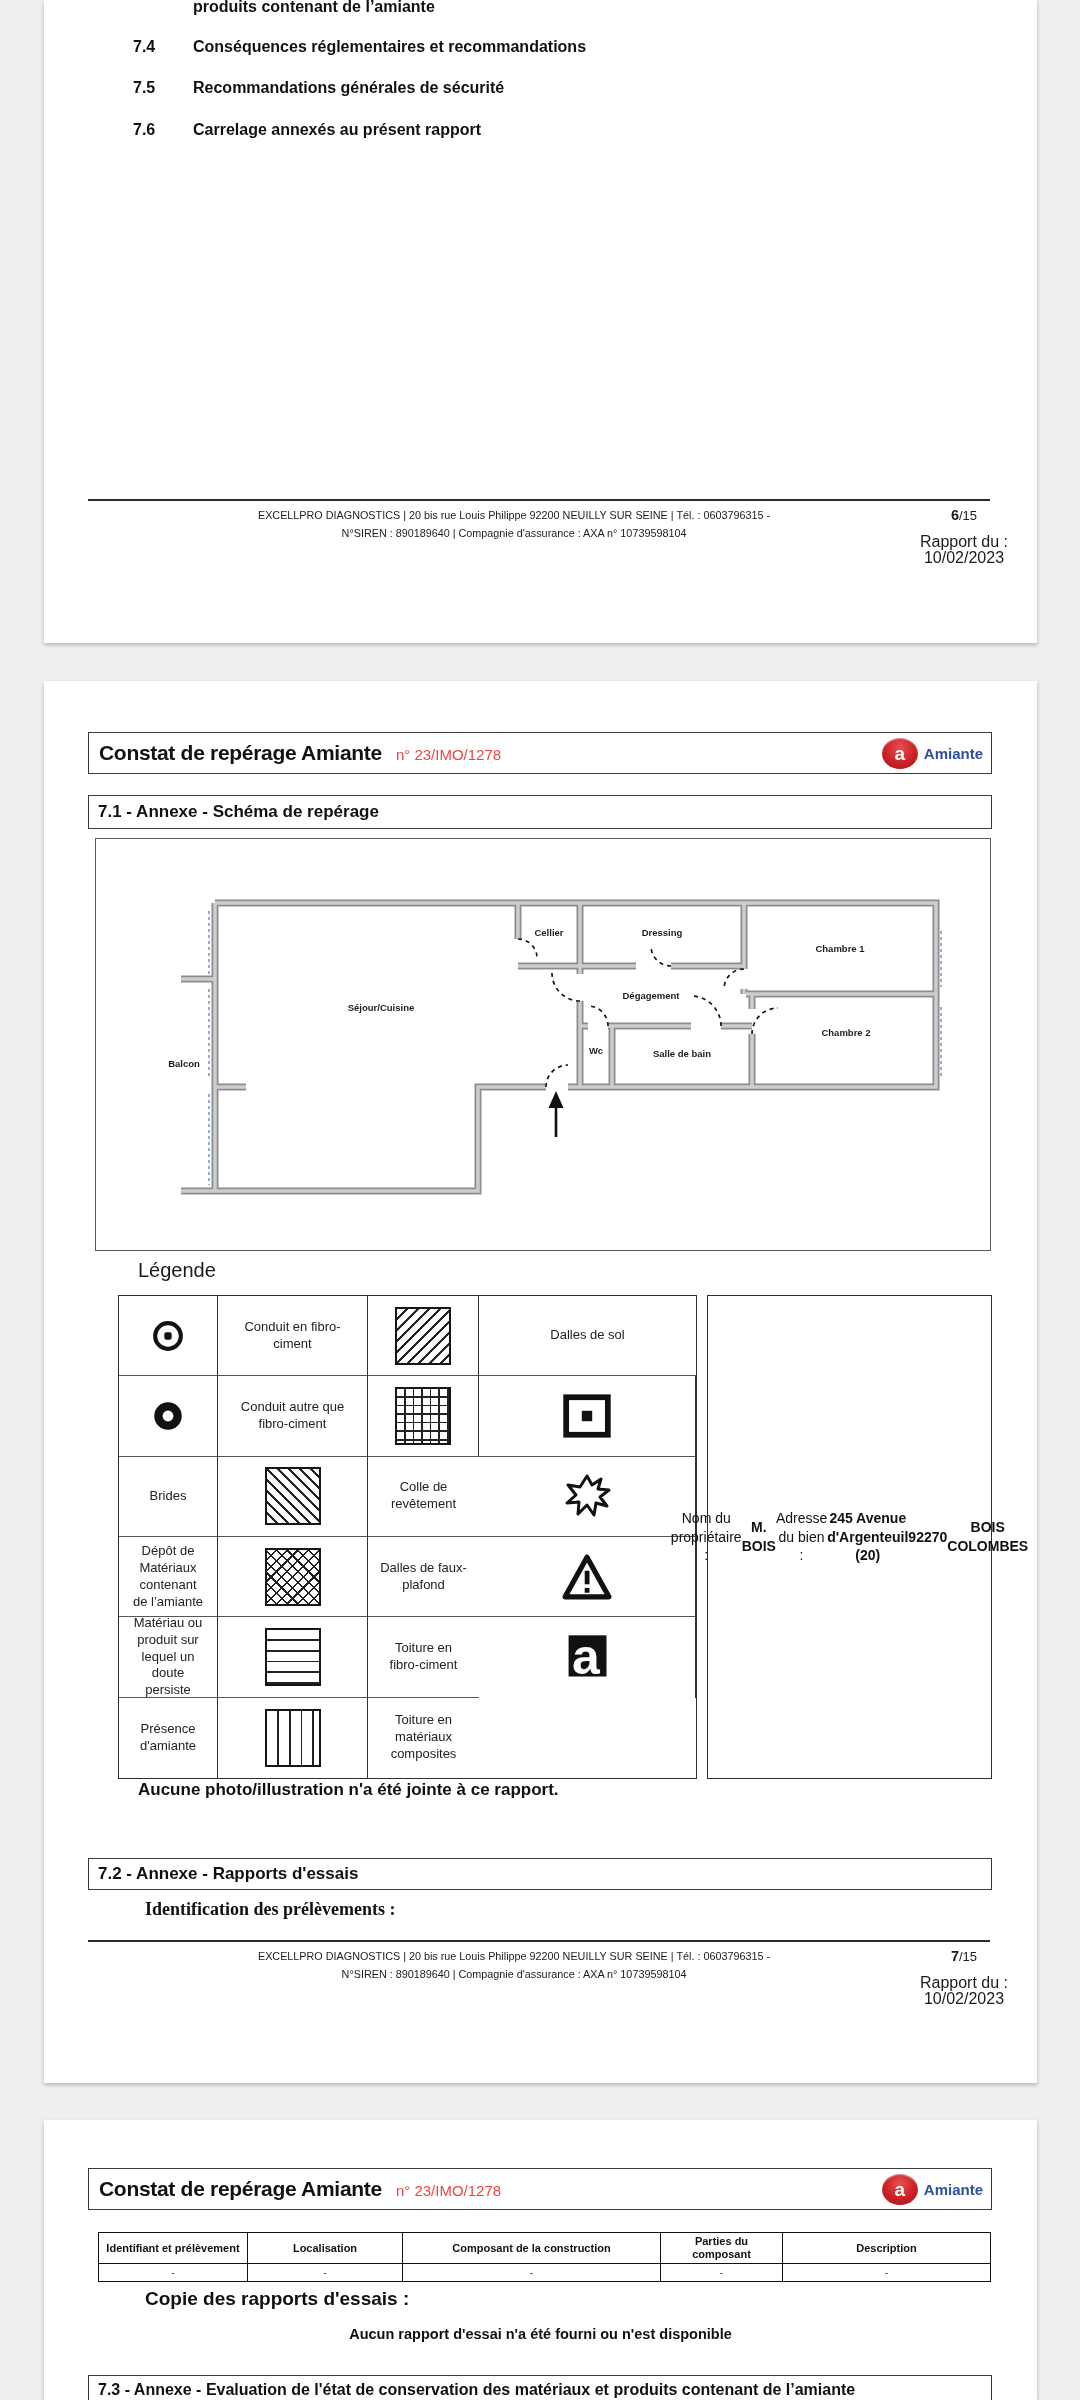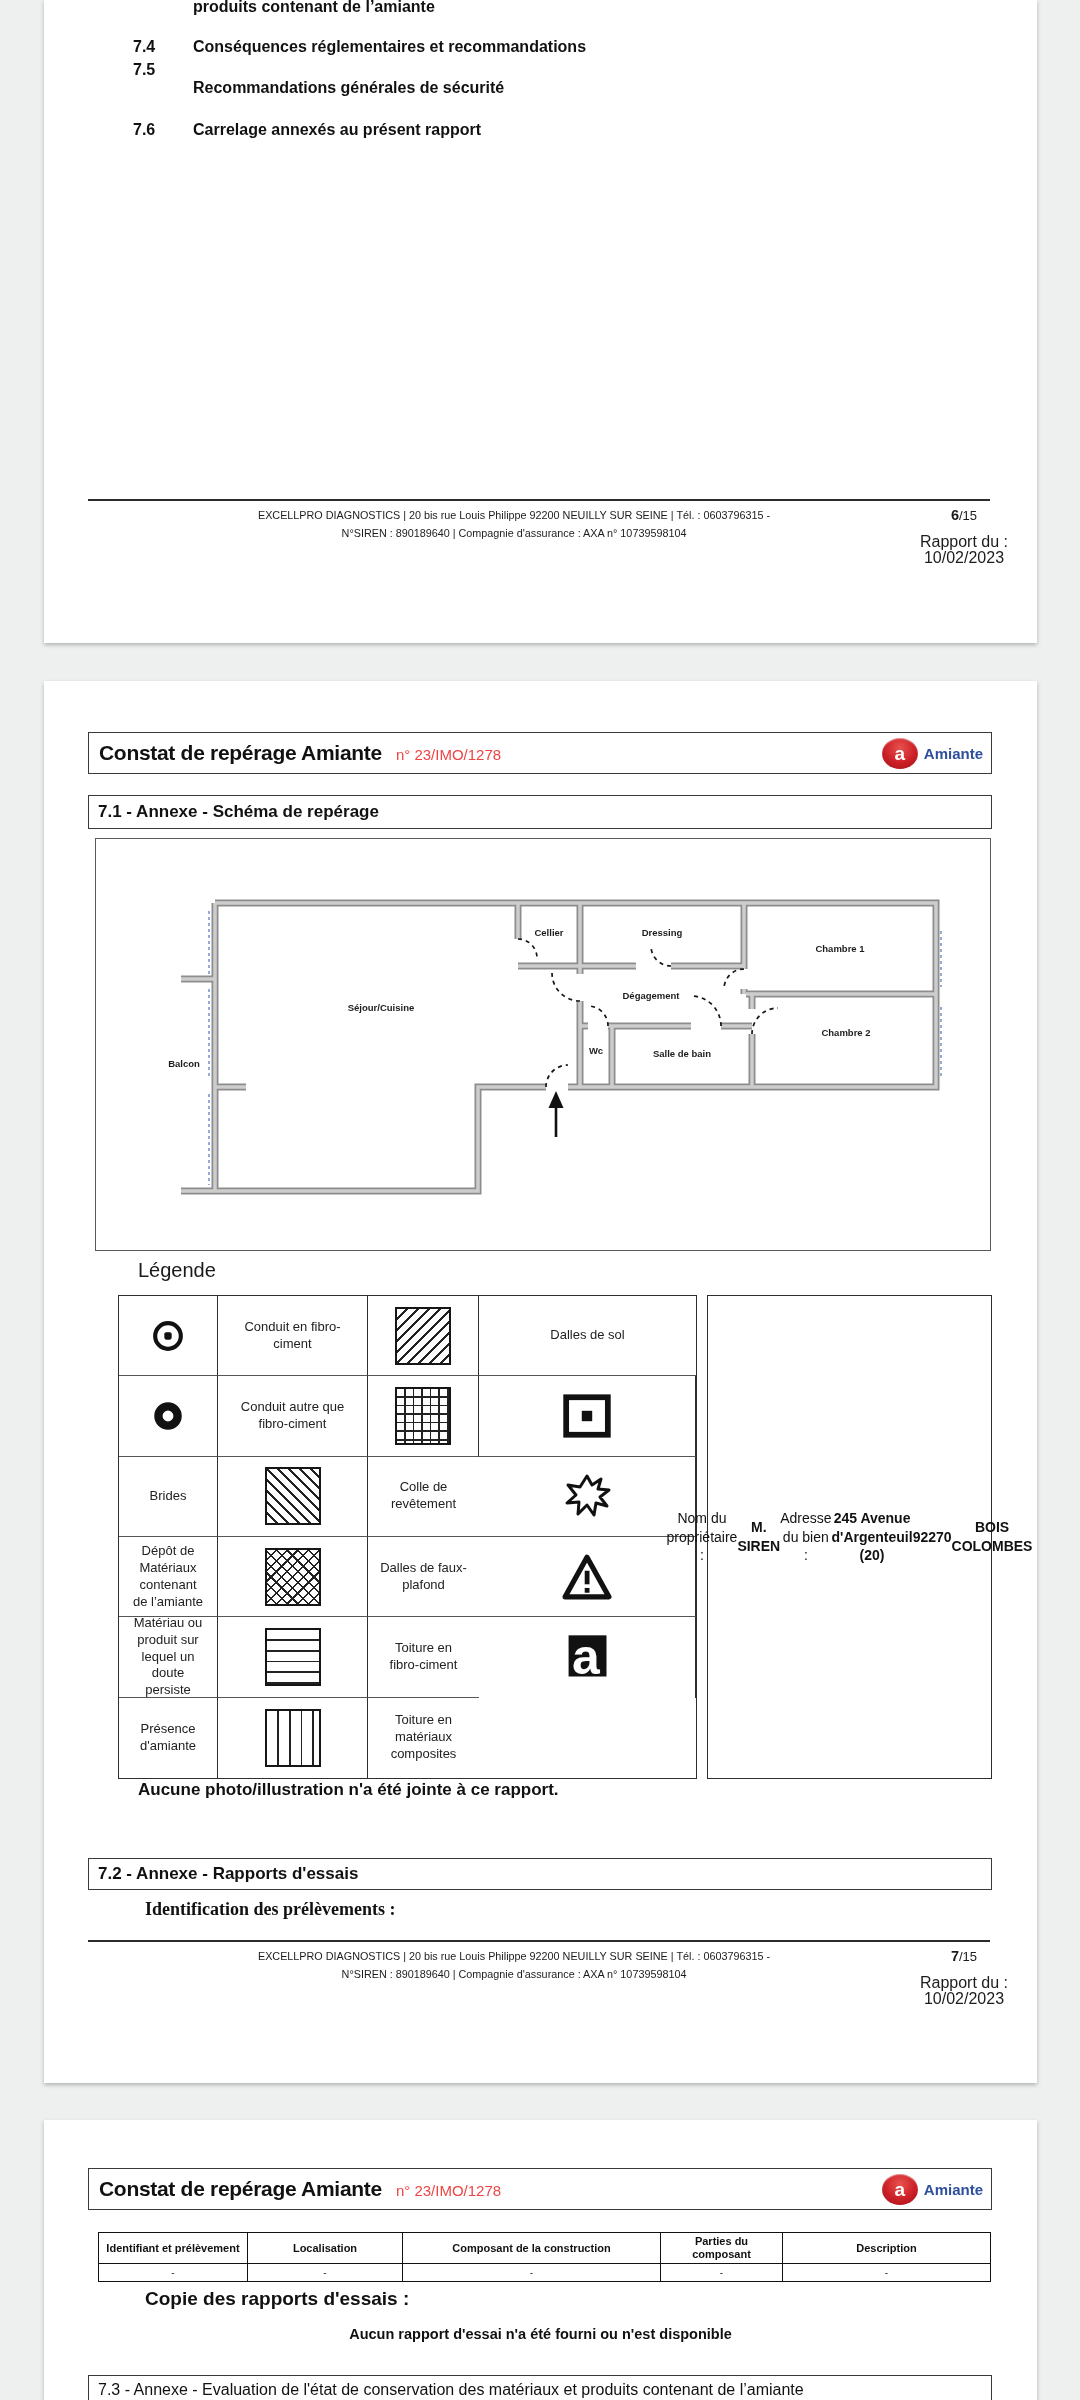--- a/index.html
+++ b/index.html
@@ -33,21 +33,21 @@
   .hdr-box{position:absolute;left:44px;width:902px;height:40px;border:1px solid #3a3a3a;background:#fff;display:flex;align-items:center;}
   .hdr-title{font-weight:bold;font-size:21px;padding-left:10px;letter-spacing:-0.3px;}
   .hdr-num{font-size:15px;color:#ef4444;margin-left:14px;padding-top:3px;}
   .hdr-logo{position:absolute;right:8px;top:0;height:40px;display:flex;align-items:center;}
   .logo-ball{width:36px;height:31px;border-radius:50%;background:radial-gradient(circle at 50% 32%, #e8514f 0%, #cc2027 55%, #9e1318 100%);display:flex;align-items:center;justify-content:center;box-shadow:inset 0 1px 1px rgba(255,255,255,.5);}
   .logo-ball span{color:#fff;font-weight:bold;font-size:19px;line-height:1;}
   .logo-word{font-weight:bold;font-size:15px;color:#2d4f9e;margin-left:6px;}
 
   .sec-box{position:absolute;left:44px;width:902px;border:1px solid #3a3a3a;background:#fff;display:flex;align-items:center;}
   .sec-box .t{font-weight:bold;font-size:17px;padding-left:9px;}
-  .sec-box .t2{font-weight:normal;font-size:16px;padding-left:9px;}
+  .sec-box .t2{font-weight:bold;font-size:16px;padding-left:9px;}
 
   
   .plan-box{position:absolute;left:51px;top:157px;width:894px;height:411px;border:1px solid #5a5a5a;}
   .plan-box svg{display:block;}
   .room-lbl{font-size:9.5px;font-weight:600;fill:#1d1d1d;}
 
   
   .legend-title{position:absolute;left:94px;top:578px;font-size:20px;color:#1a1a1a;}
   .legend{position:absolute;left:74px;top:614px;width:577px;height:482px;border:1px solid #2e2e2e;display:grid;grid-template-columns:99px 150px 111px 1fr;grid-auto-rows:80.33px;}
   .lcell{border-right:1px solid #2e2e2e;border-bottom:1px solid #565656;display:flex;align-items:center;justify-content:center;text-align:center;}
@@ -81,21 +81,21 @@
 
 <div class="page" id="page1">
   <div>
     <span class="toc-label" style="top:-2px">produits contenant de l’amiante</span>
   </div>
   <div>
     <span class="toc-num" style="top:38px">7.4</span>
     <span class="toc-label" style="top:38px">Conséquences réglementaires et recommandations</span>
   </div>
   <div>
-    <span class="toc-num" style="top:61px">7.5</span>
+    <span class="toc-num" style="top:79px">7.5</span>
     <span class="toc-label" style="top:79px">Recommandations générales de sécurité</span>
   </div>
   <div>
     <span class="toc-num" style="top:121px">7.6</span>
     <span class="toc-label" style="top:121px">Carrelage annexés au présent rapport</span>
   </div>
 
   <div class="footer-rule" style="top:499px"></div>
   <div class="footer-center" style="top:507px">
     <div>EXCELLPRO DIAGNOSTICS | 20 bis rue Louis Philippe 92200 NEUILLY SUR SEINE | Tél. : 0603796315 -</div>
@@ -274,21 +274,21 @@
     <div class="lcell row6">
         <div class="pat pat-vlines"></div>
       </div>
     <div class="lcell last row6">
         <span class="ltxt">Toiture en matériaux composites</span>
       </div>
   </div>
 
   <div class="owner-box">
     <div>Nom du propriétaire :</div>
-    <div class="b">M. SIREN</div>
+    <div class="b">M. BOIS</div>
     <div>Adresse du bien :</div>
     <div class="b">245 Avenue d'Argenteuil (20)</div>
     <div class="b">92270</div>
     <div class="b">BOIS COLOMBES</div>
   </div>
 
   <div class="nophoto">Aucune photo/illustration n'a été jointe à ce rapport.</div>
 
   <div class="sec-box" style="top:1177px;height:30px">
     <span class="t">7.2 - Annexe - Rapports d'essais</span>

